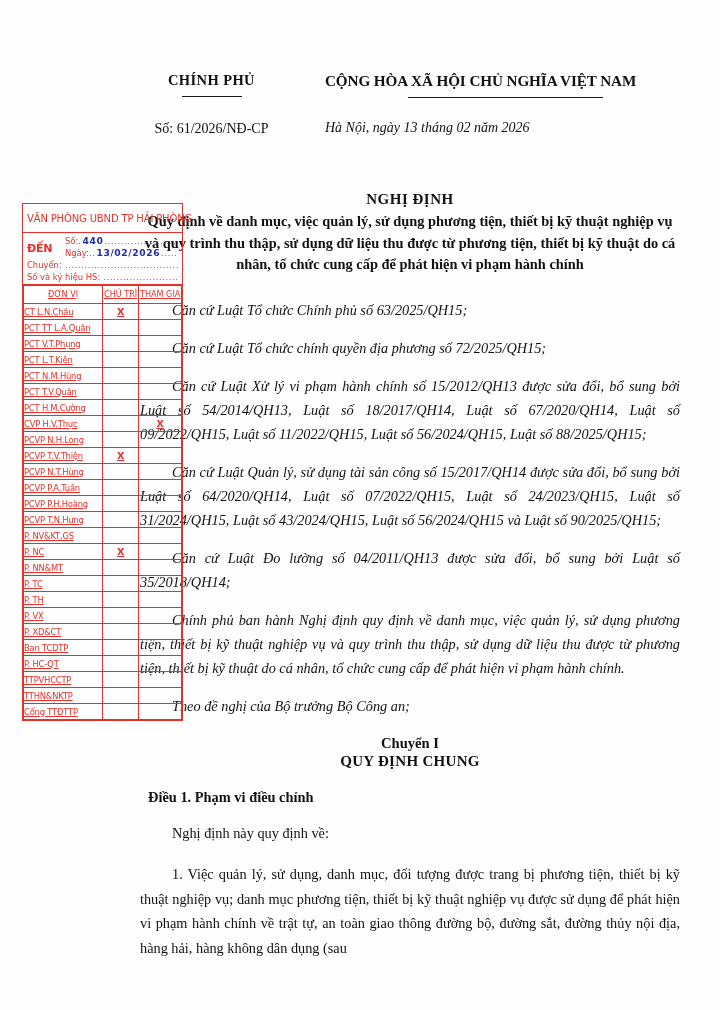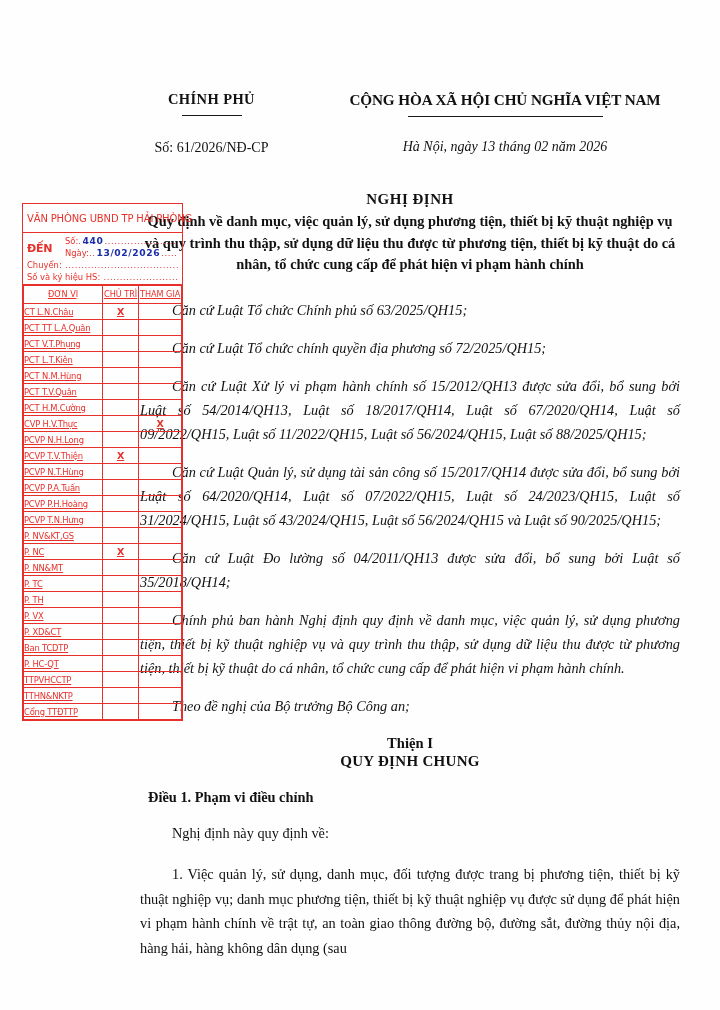--- a/index.html
+++ b/index.html
@@ -19,38 +19,37 @@
 
   .page {
     position: absolute;
     inset: 0;
     background: #fefefe;
   }
 
   
   .doc-header {
     position: absolute;
-    top: 91px;
+    top: 72px;
     left: 0;
     width: 584px;
     height: 100px;
   }
   .header-left {
     position: absolute;
     left: 104px;
     top: 0;
     width: 215px;
     text-align: center;
   }
   .header-right {
     position: absolute;
     left: 325px;
     top: 0;
     width: 360px;
-    text-align: center;
   }
   .agency {
     font-weight: bold;
     font-size: 14.5px;
     letter-spacing: .4px;
   }
   .nation {
     font-weight: bold;
     font-size: 15.2px;
     letter-spacing: -.1px;
@@ -299,21 +298,21 @@
     <p>Căn cứ Luật Tổ chức Chính phủ số 63/2025/QH15;</p>
     <p>Căn cứ Luật Tổ chức chính quyền địa phương số 72/2025/QH15;</p>
     <p>Căn cứ Luật Xử lý vi phạm hành chính số 15/2012/QH13 được sửa đổi, bổ sung bởi Luật số 54/2014/QH13, Luật số 18/2017/QH14, Luật số 67/2020/QH14, Luật số 09/2022/QH15, Luật số 11/2022/QH15, Luật số 56/2024/QH15, Luật số 88/2025/QH15;</p>
     <p>Căn cứ Luật Quản lý, sử dụng tài sản công số 15/2017/QH14 được sửa đổi, bổ sung bởi Luật số 64/2020/QH14, Luật số 07/2022/QH15, Luật số 24/2023/QH15, Luật số 31/2024/QH15, Luật số 43/2024/QH15, Luật số 56/2024/QH15 và Luật số 90/2025/QH15;</p>
     <p>Căn cứ Luật Đo lường số 04/2011/QH13 được sửa đổi, bổ sung bởi Luật số 35/2018/QH14;</p>
     <p>Chính phủ ban hành Nghị định quy định về danh mục, việc quản lý, sử dụng phương tiện, thiết bị kỹ thuật nghiệp vụ và quy trình thu thập, sử dụng dữ liệu thu được từ phương tiện, thiết bị kỹ thuật do cá nhân, tổ chức cung cấp để phát hiện vi phạm hành chính.</p>
     <p>Theo đề nghị của Bộ trưởng Bộ Công an;</p>
   </div>
 
   <div class="chapter">
-    <div class="chapter-num">Thiện I</div>
+    <div class="chapter-num">Chuyển I</div>
     <div class="chapter-name">QUY ĐỊNH CHUNG</div>
   </div>
 
   <div class="article">Điều 1. Phạm vi điều chỉnh</div>
   <div class="article-lead">Nghị định này quy định về:</div>
   <div class="article-items">
     <p>1. Việc quản lý, sử dụng, danh mục, đối tượng được trang bị phương tiện, thiết bị kỹ thuật nghiệp vụ; danh mục phương tiện, thiết bị kỹ thuật nghiệp vụ được sử dụng để phát hiện vi phạm hành chính về trật tự, an toàn giao thông đường bộ, đường sắt, đường thủy nội địa, hàng hải, hàng không dân dụng (sau</p>
   </div>
 
   <div class="stamp">

